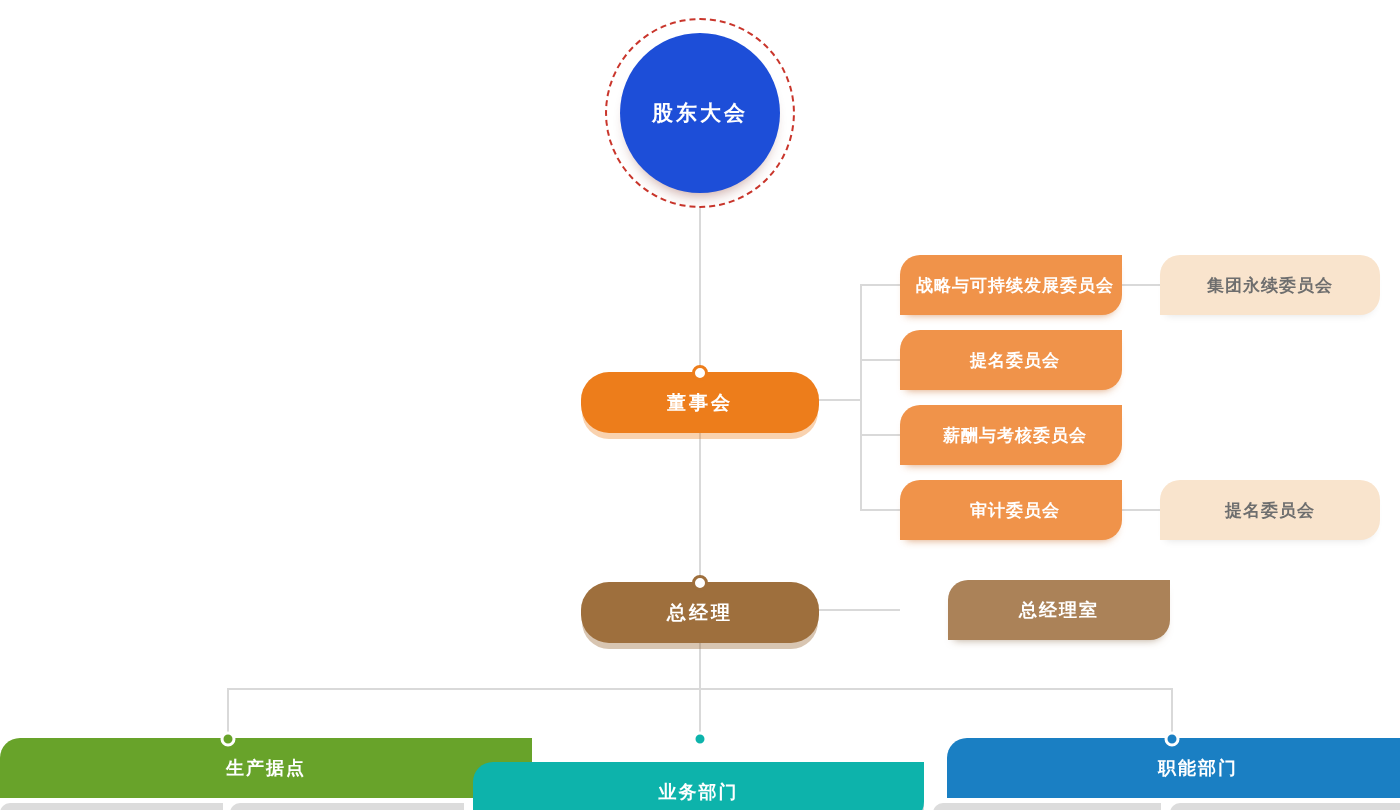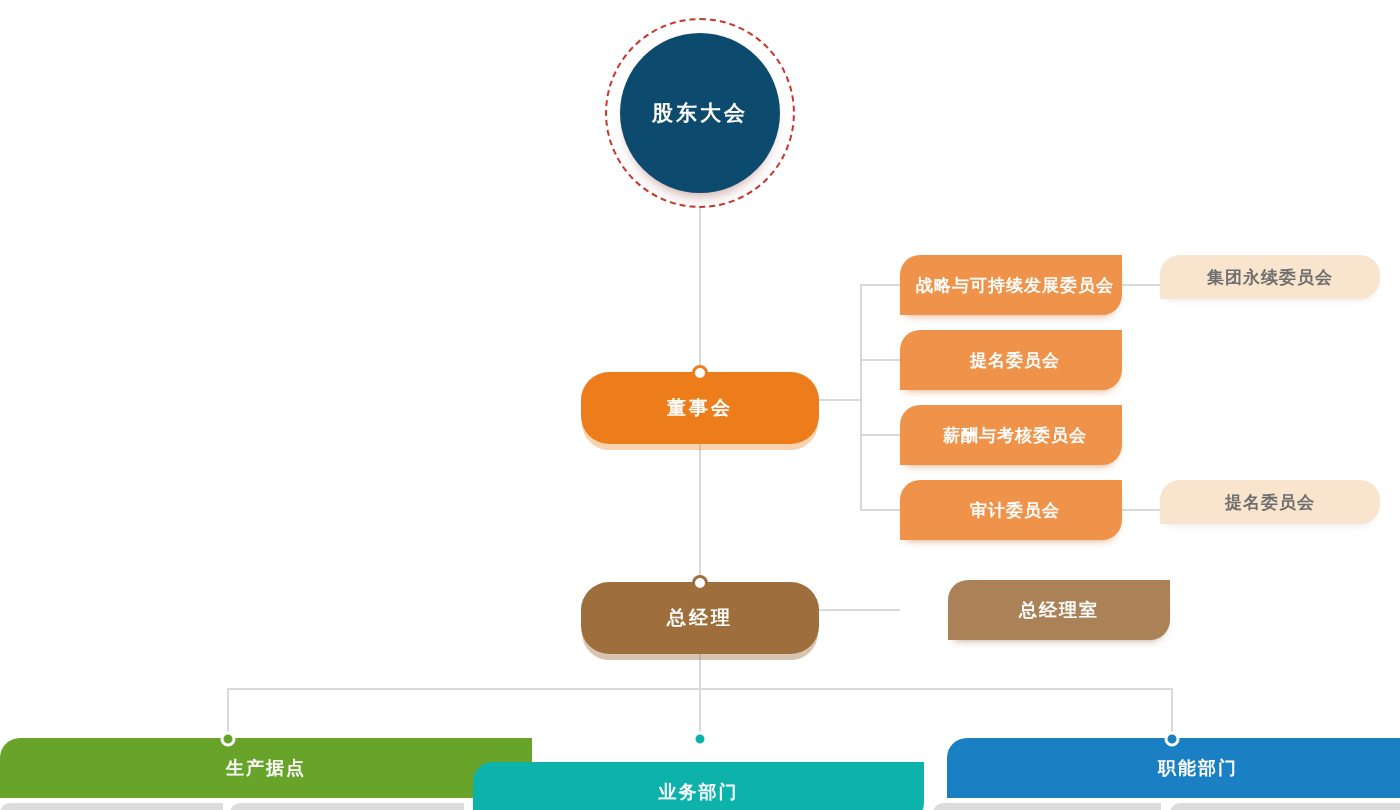--- a/index.html
+++ b/index.html
@@ -14,34 +14,34 @@
     border:2px dashed #c9352b;border-radius:50%;box-sizing:border-box;z-index:2;
   }
   .circle{
     position:absolute;left:620px;top:33px;width:160px;height:160px;border-radius:50%;
     display:flex;align-items:center;justify-content:center;color:#fff;
     font-size:21px;font-weight:bold;letter-spacing:3px;z-index:3;
     box-shadow:0 10px 14px -8px rgba(120,30,20,.45);
   }
   
   .pill{
-    position:absolute;left:581px;width:238px;height:72px;border-radius:28px;
+    position:absolute;left:581px;width:238px;height:61px;border-radius:28px;
     display:flex;align-items:center;justify-content:center;color:#fff;
     font-size:19px;font-weight:bold;letter-spacing:3px;z-index:3;
   }
   .pill.board{top:372px;box-shadow:0 7px 0 -1px rgba(237,125,27,.35);}
   .pill.gm{top:582px;box-shadow:0 7px 0 -1px rgba(158,111,61,.40);}
   
   .box{
     position:absolute;display:flex;align-items:center;justify-content:center;
     font-weight:bold;z-index:3;box-sizing:border-box;
   }
   .com{left:900px;width:222px;height:60px;border-radius:20px 0 20px 0;color:#fff;
        font-size:17px;letter-spacing:1px;box-shadow:0 6px 9px -6px rgba(200,105,35,.65);padding-left:8px;}
-  .aux{left:1160px;width:220px;height:44px;border-radius:20px 20px 20px 0;color:#6e6e6e;
+  .aux{left:1160px;width:220px;height:60px;border-radius:20px 20px 20px 0;color:#6e6e6e;
        font-size:17px;letter-spacing:1px;box-shadow:0 6px 8px -6px rgba(0,0,0,.12);}
   .office{left:948px;top:580px;width:222px;height:60px;border-radius:20px 0 20px 0;color:#fff;
        font-size:18px;letter-spacing:2px;box-shadow:0 6px 9px -6px rgba(120,85,50,.55);}
   
   .bar{
     position:absolute;top:738px;height:60px;border-radius:20px 0 20px 0;
     display:flex;align-items:center;justify-content:center;color:#fff;
     font-size:18px;font-weight:bold;letter-spacing:2px;z-index:3;
   }
   .sliver{position:absolute;top:803px;height:10px;background:#dcdcdc;border-radius:10px 0 0 0;z-index:2;}
@@ -72,21 +72,21 @@
     <div class="line" style="left:861px;top:284px;width:40px;height:2px;"></div>
     <div class="line" style="left:861px;top:359px;width:40px;height:2px;"></div>
     <div class="line" style="left:861px;top:434px;width:40px;height:2px;"></div>
     <div class="line" style="left:861px;top:509px;width:40px;height:2px;"></div>
     <div class="line" style="left:1122px;top:284px;width:38px;height:2px;"></div>
     <div class="line" style="left:1122px;top:509px;width:38px;height:2px;"></div>
     <div class="line" style="left:818px;top:609px;width:82px;height:2px;"></div>
   </div>
 
   <div class="ring" style="border-color: rgb(201, 53, 43);"></div>
-  <div class="circle" style="background-color: #0c4a6e;">股东大会</div>
+  <div class="circle" style="background-color: #1d4ed8;">股东大会</div>
 
   <div class="pill board" style="background-color: rgb(237, 125, 27);">董事会</div>
   <div class="ndot" style="left: 700px; top: 373px; border-color: rgb(237, 125, 27);"></div>
 
   <div class="box com" style="top: 255px; background-color: rgb(240, 147, 74);">战略与可持续发展委员会</div>
   <div class="box com" style="top: 330px; background-color: rgb(240, 147, 74);">提名委员会</div>
   <div class="box com" style="top: 405px; background-color: rgb(240, 147, 74);">薪酬与考核委员会</div>
   <div class="box com" style="top: 480px; background-color: rgb(240, 147, 74);">审计委员会</div>
 
   <div class="box aux" style="top: 255px; background-color: rgb(249, 228, 205);">集团永续委员会</div>

